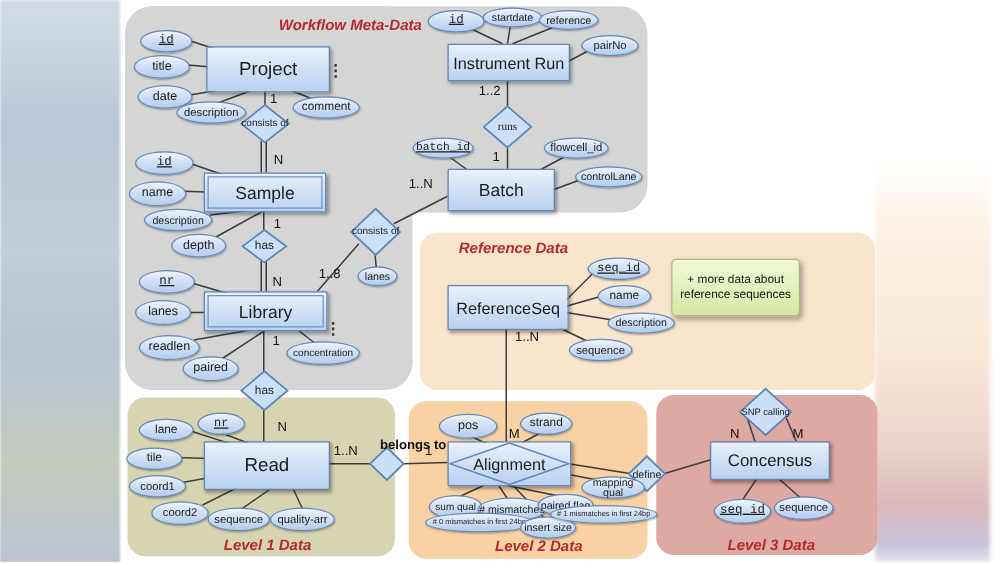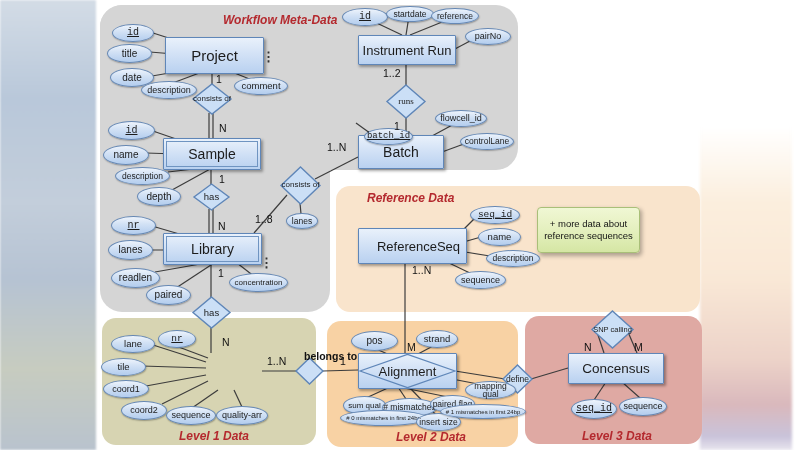--- a/index.html
+++ b/index.html
@@ -151,22 +151,25 @@
   </div>
   <div class="entity" style="left:358px;top:135px;width:84px;height:32px;font-size:14px;">
     <span>Batch</span>
   </div>
   <div class="entity double" style="left:163px;top:138px;width:96px;height:30px;font-size:14px;">
     <span>Sample</span>
   </div>
   <div class="entity double" style="left:163px;top:233px;width:97px;height:30px;font-size:14px;">
     <span>Library</span>
   </div>
-  <div class="entity" style="left:358px;top:228px;width:95px;height:34px;font-size:13px;padding-left:12px;">
+  <div class="entity" style="left:358px;top:228px;width:95px;height:34px;font-size:13px;">
     <span>ReferenceSeq</span>
+  </div>
+  <div class="entity" style="left:163px;top:353px;width:99px;height:37px;font-size:15px;">
+    <span>Read</span>
   </div>
   <div class="entity" style="left:358px;top:353px;width:97px;height:34px;font-size:13px;">
     <svg style="position:absolute;inset:0;width:100%;height:100%;" viewBox="0 0 100 100" preserveAspectRatio="none">
       <polygon points="50,1 99,50 50,99 1,50" fill="none" stroke="#5f86b8" vector-effect="non-scaling-stroke" stroke-width="1.2"></polygon>
     </svg>
     <span style="position:relative;">Alignment</span>
   </div>
   <div class="entity" style="left:568px;top:353px;width:94px;height:29px;font-size:13.5px;">
     <span>Concensus</span>
   </div>
@@ -223,21 +226,21 @@
   <div class="ellipse" style="left:107px;top:44px;width:43px;height:17px;font-size:10px;">title</div>
   <div class="ellipse" style="left:110px;top:68px;width:42px;height:17px;font-size:10px;">date</div>
   <div class="ellipse" style="left:141px;top:81px;width:54px;height:16px;font-size:9px;">description</div>
   <div class="ellipse" style="left:234px;top:77px;width:52px;height:16px;font-size:9.5px;">comment</div>
 
   <div class="ellipse key" style="left:342px;top:8px;width:44px;height:16px;font-size:10px;">id</div>
   <div class="ellipse" style="left:386px;top:6px;width:46px;height:14px;font-size:8.5px;">startdate</div>
   <div class="ellipse" style="left:431px;top:8px;width:46px;height:14px;font-size:8.5px;">reference</div>
   <div class="ellipse" style="left:465px;top:28px;width:44px;height:15px;font-size:9px;">pairNo</div>
 
-  <div class="ellipse key" style="left:330px;top:128px;width:47px;height:15px;font-size:9px;margin-left:34px;">batch_id</div>
+  <div class="ellipse key" style="left:330px;top:110px;width:47px;height:15px;font-size:9px;">batch_id</div>
   <div class="ellipse" style="left:435px;top:110px;width:50px;height:15px;font-size:9px;">flowcell_id</div>
   <div class="ellipse" style="left:460px;top:133px;width:52px;height:15px;font-size:8.5px;">controlLane</div>
 
   <div class="ellipse key" style="left:108px;top:121px;width:45px;height:17px;font-size:10px;">id</div>
   <div class="ellipse" style="left:103px;top:145px;width:44px;height:18px;font-size:10px;">name</div>
   <div class="ellipse" style="left:115px;top:167px;width:53px;height:16px;font-size:8.5px;">description</div>
   <div class="ellipse" style="left:137px;top:187px;width:42px;height:17px;font-size:10px;">depth</div>
 
   <div class="ellipse" style="left:286px;top:213px;width:30px;height:14px;font-size:8.5px;">lanes</div>
 

